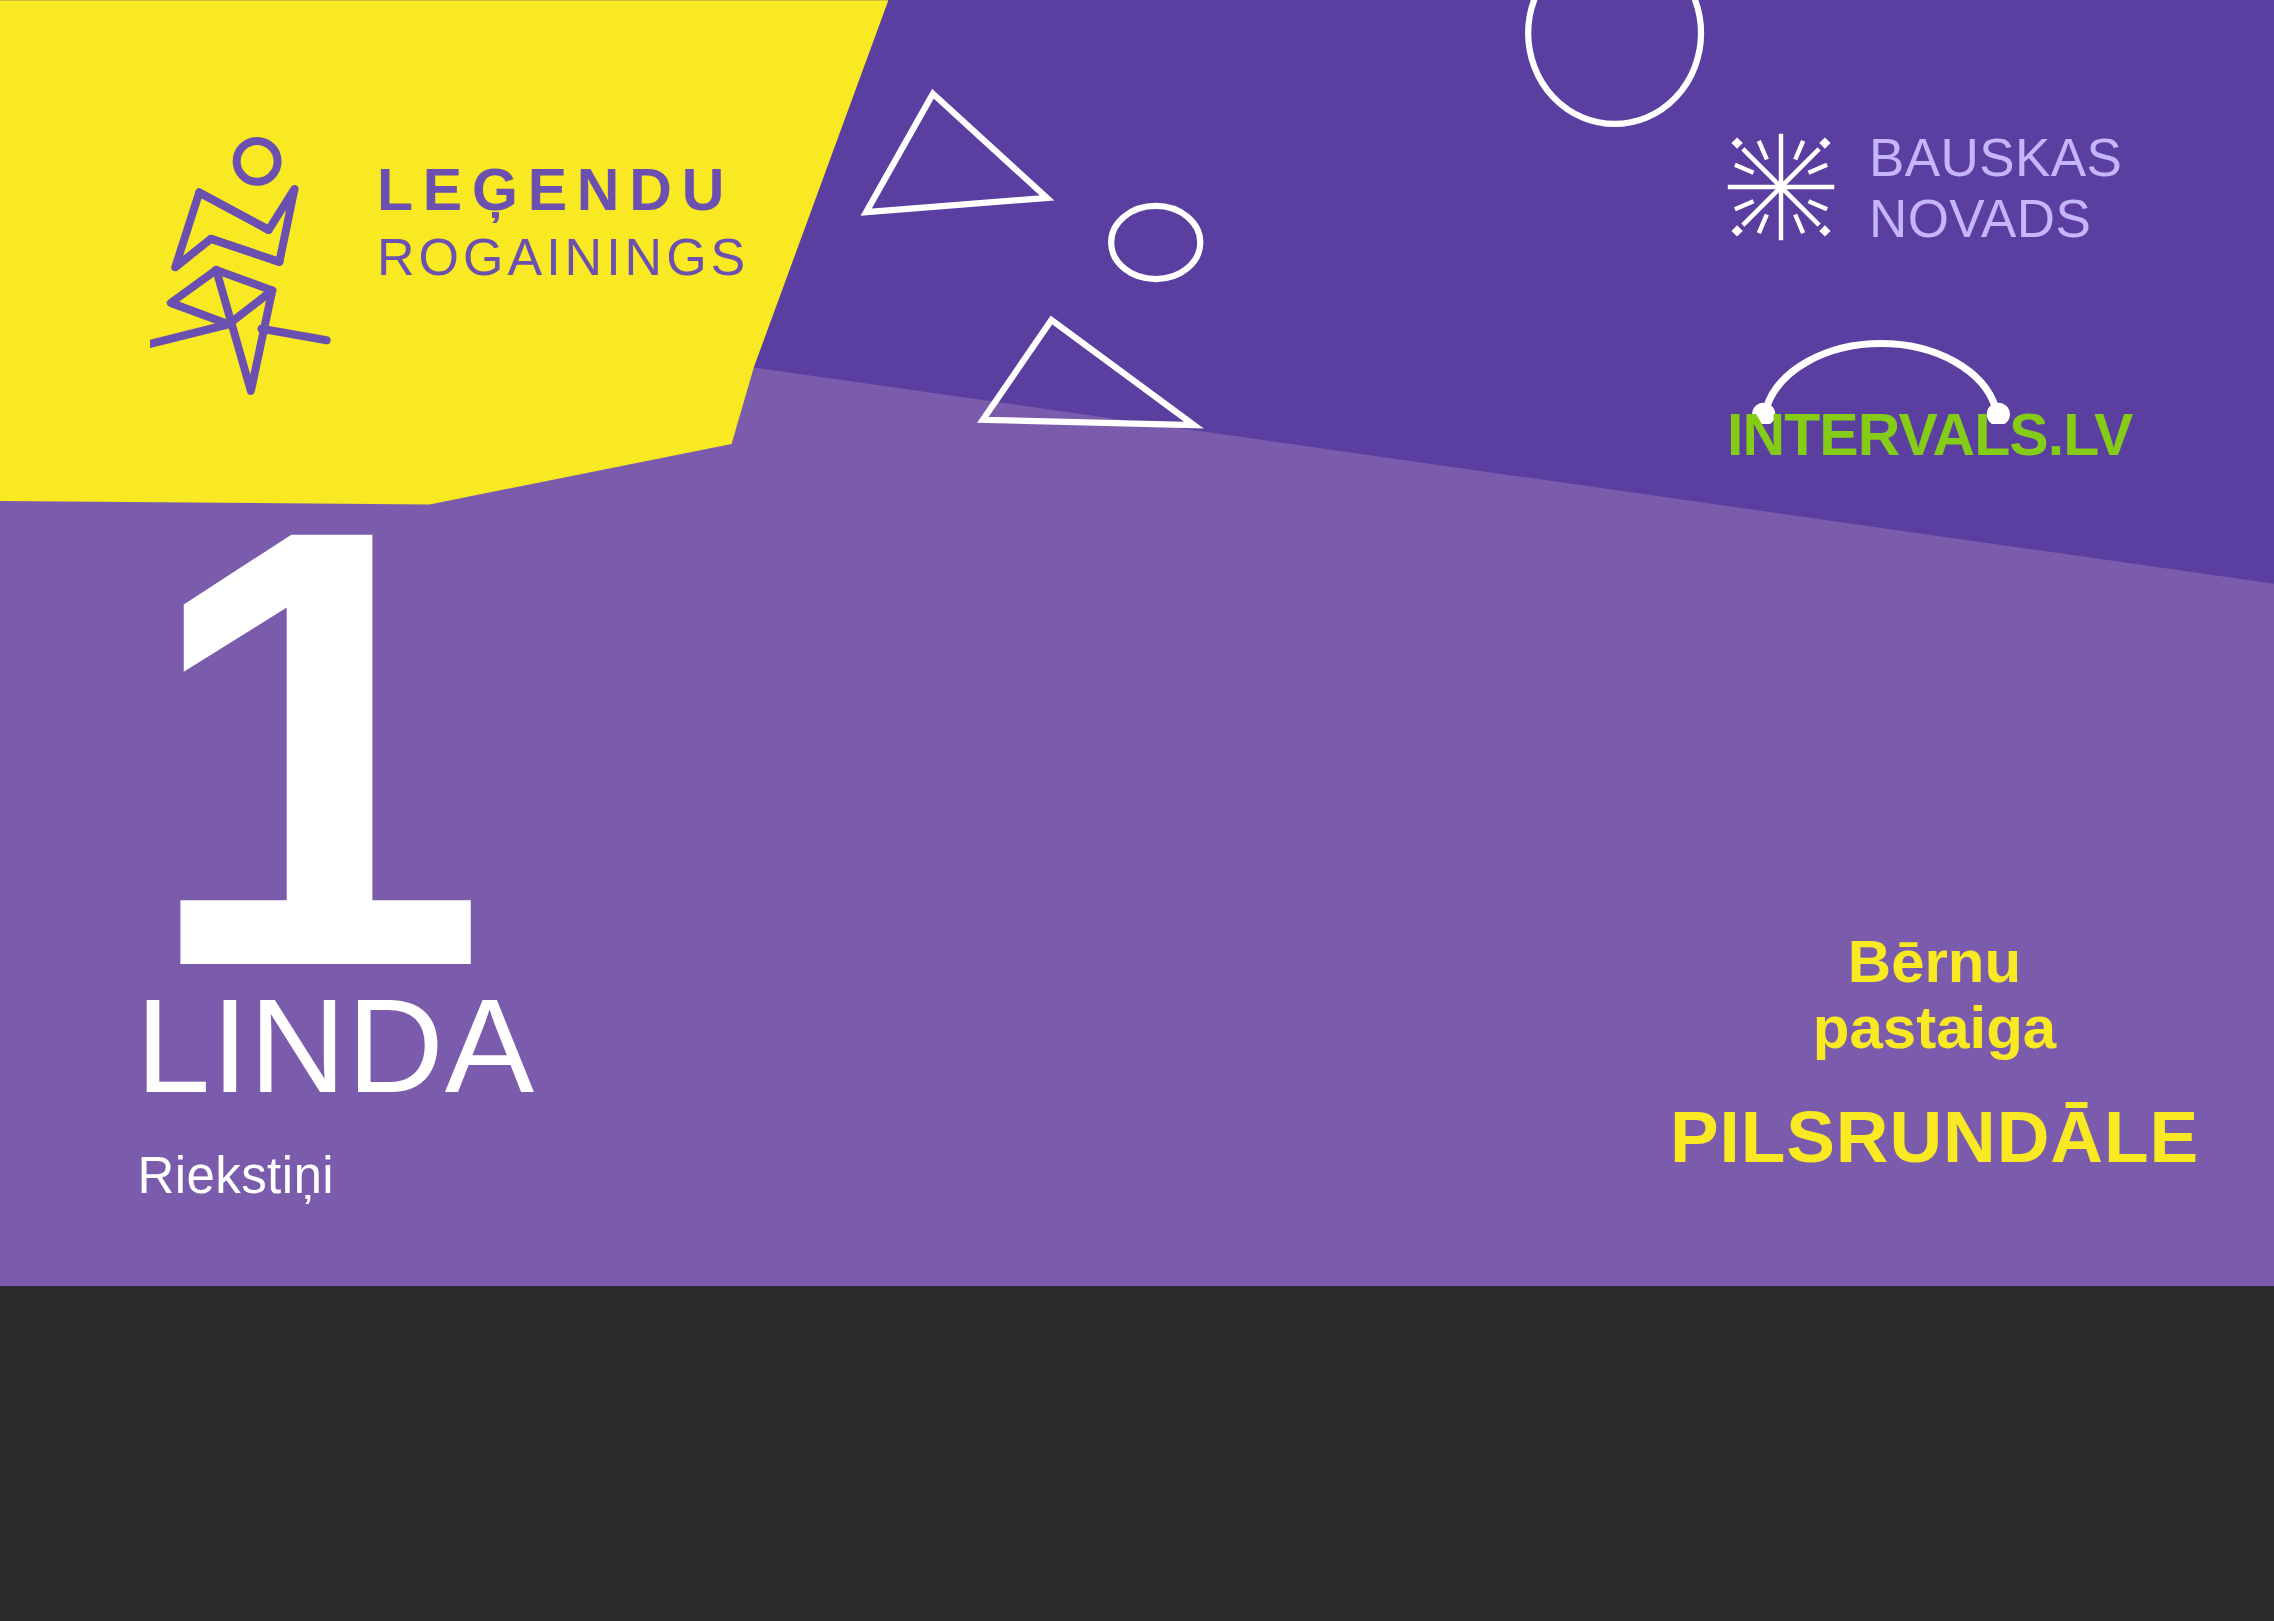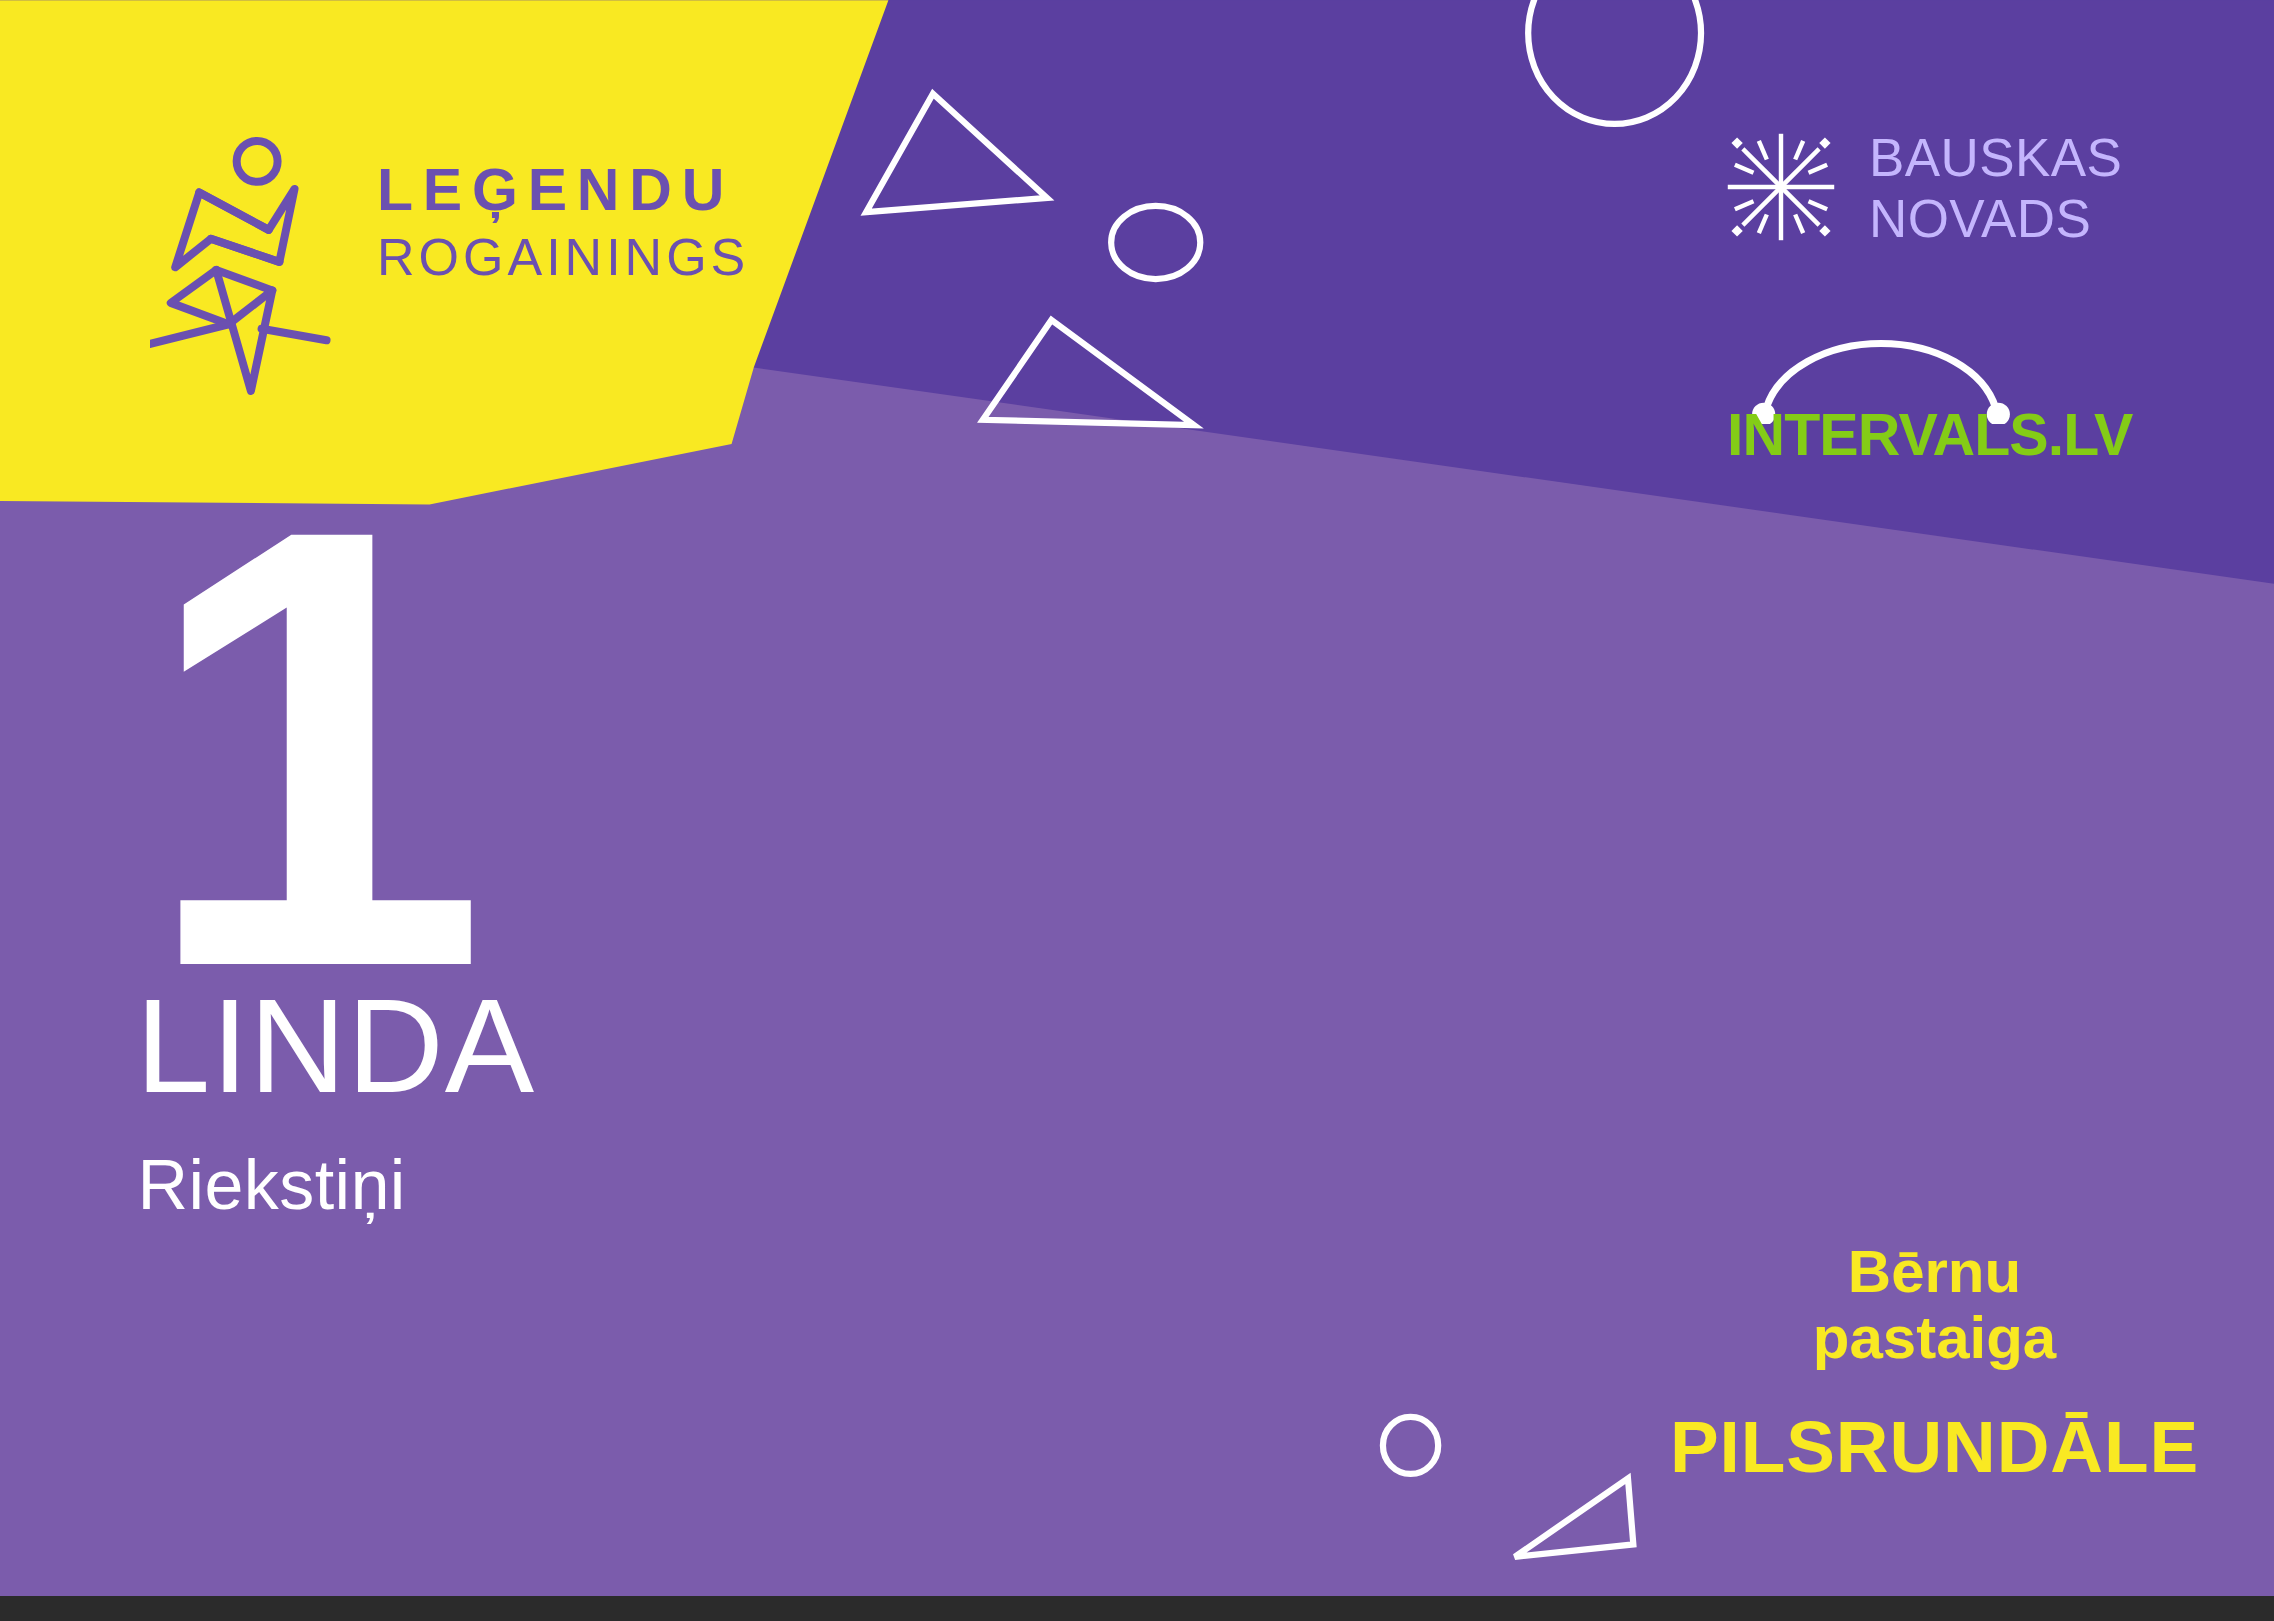--- a/index.html
+++ b/index.html
@@ -4,21 +4,21 @@
 <title>Legendu Rogainings Card</title>
 <style>
   html, body {
     margin: 0;
     padding: 0;
     background: #2b2b2b;
   }
   #card {
     position: relative;
     width: 2274px;
-    height: 1596px;
+    height: 1286px;
     overflow: hidden;
     background: #5B3FA0;
     font-family: "Liberation Sans", sans-serif;
     -webkit-font-smoothing: antialiased;
   }
   #bg-svg {
     position: absolute;
     inset: 0;
     width: 2274px;
     height: 1622px;
@@ -135,21 +135,21 @@
     color: #ffffff;
     font-size: 134px;
     font-weight: normal;
     letter-spacing: 0.9px;
     line-height: 1.0;
     margin: 0;
     padding-left: 1.8px;
   }
   #control-subtitle {
     color: #ffffff;
-    font-size: 70px;
+    font-size: 51px;
     font-weight: normal;
     letter-spacing: 0.4px;
     line-height: 1.0;
     margin: 0;
     padding-left: 3.6px;
     margin-top: 37px;
   }
 
   
   #event-block {

